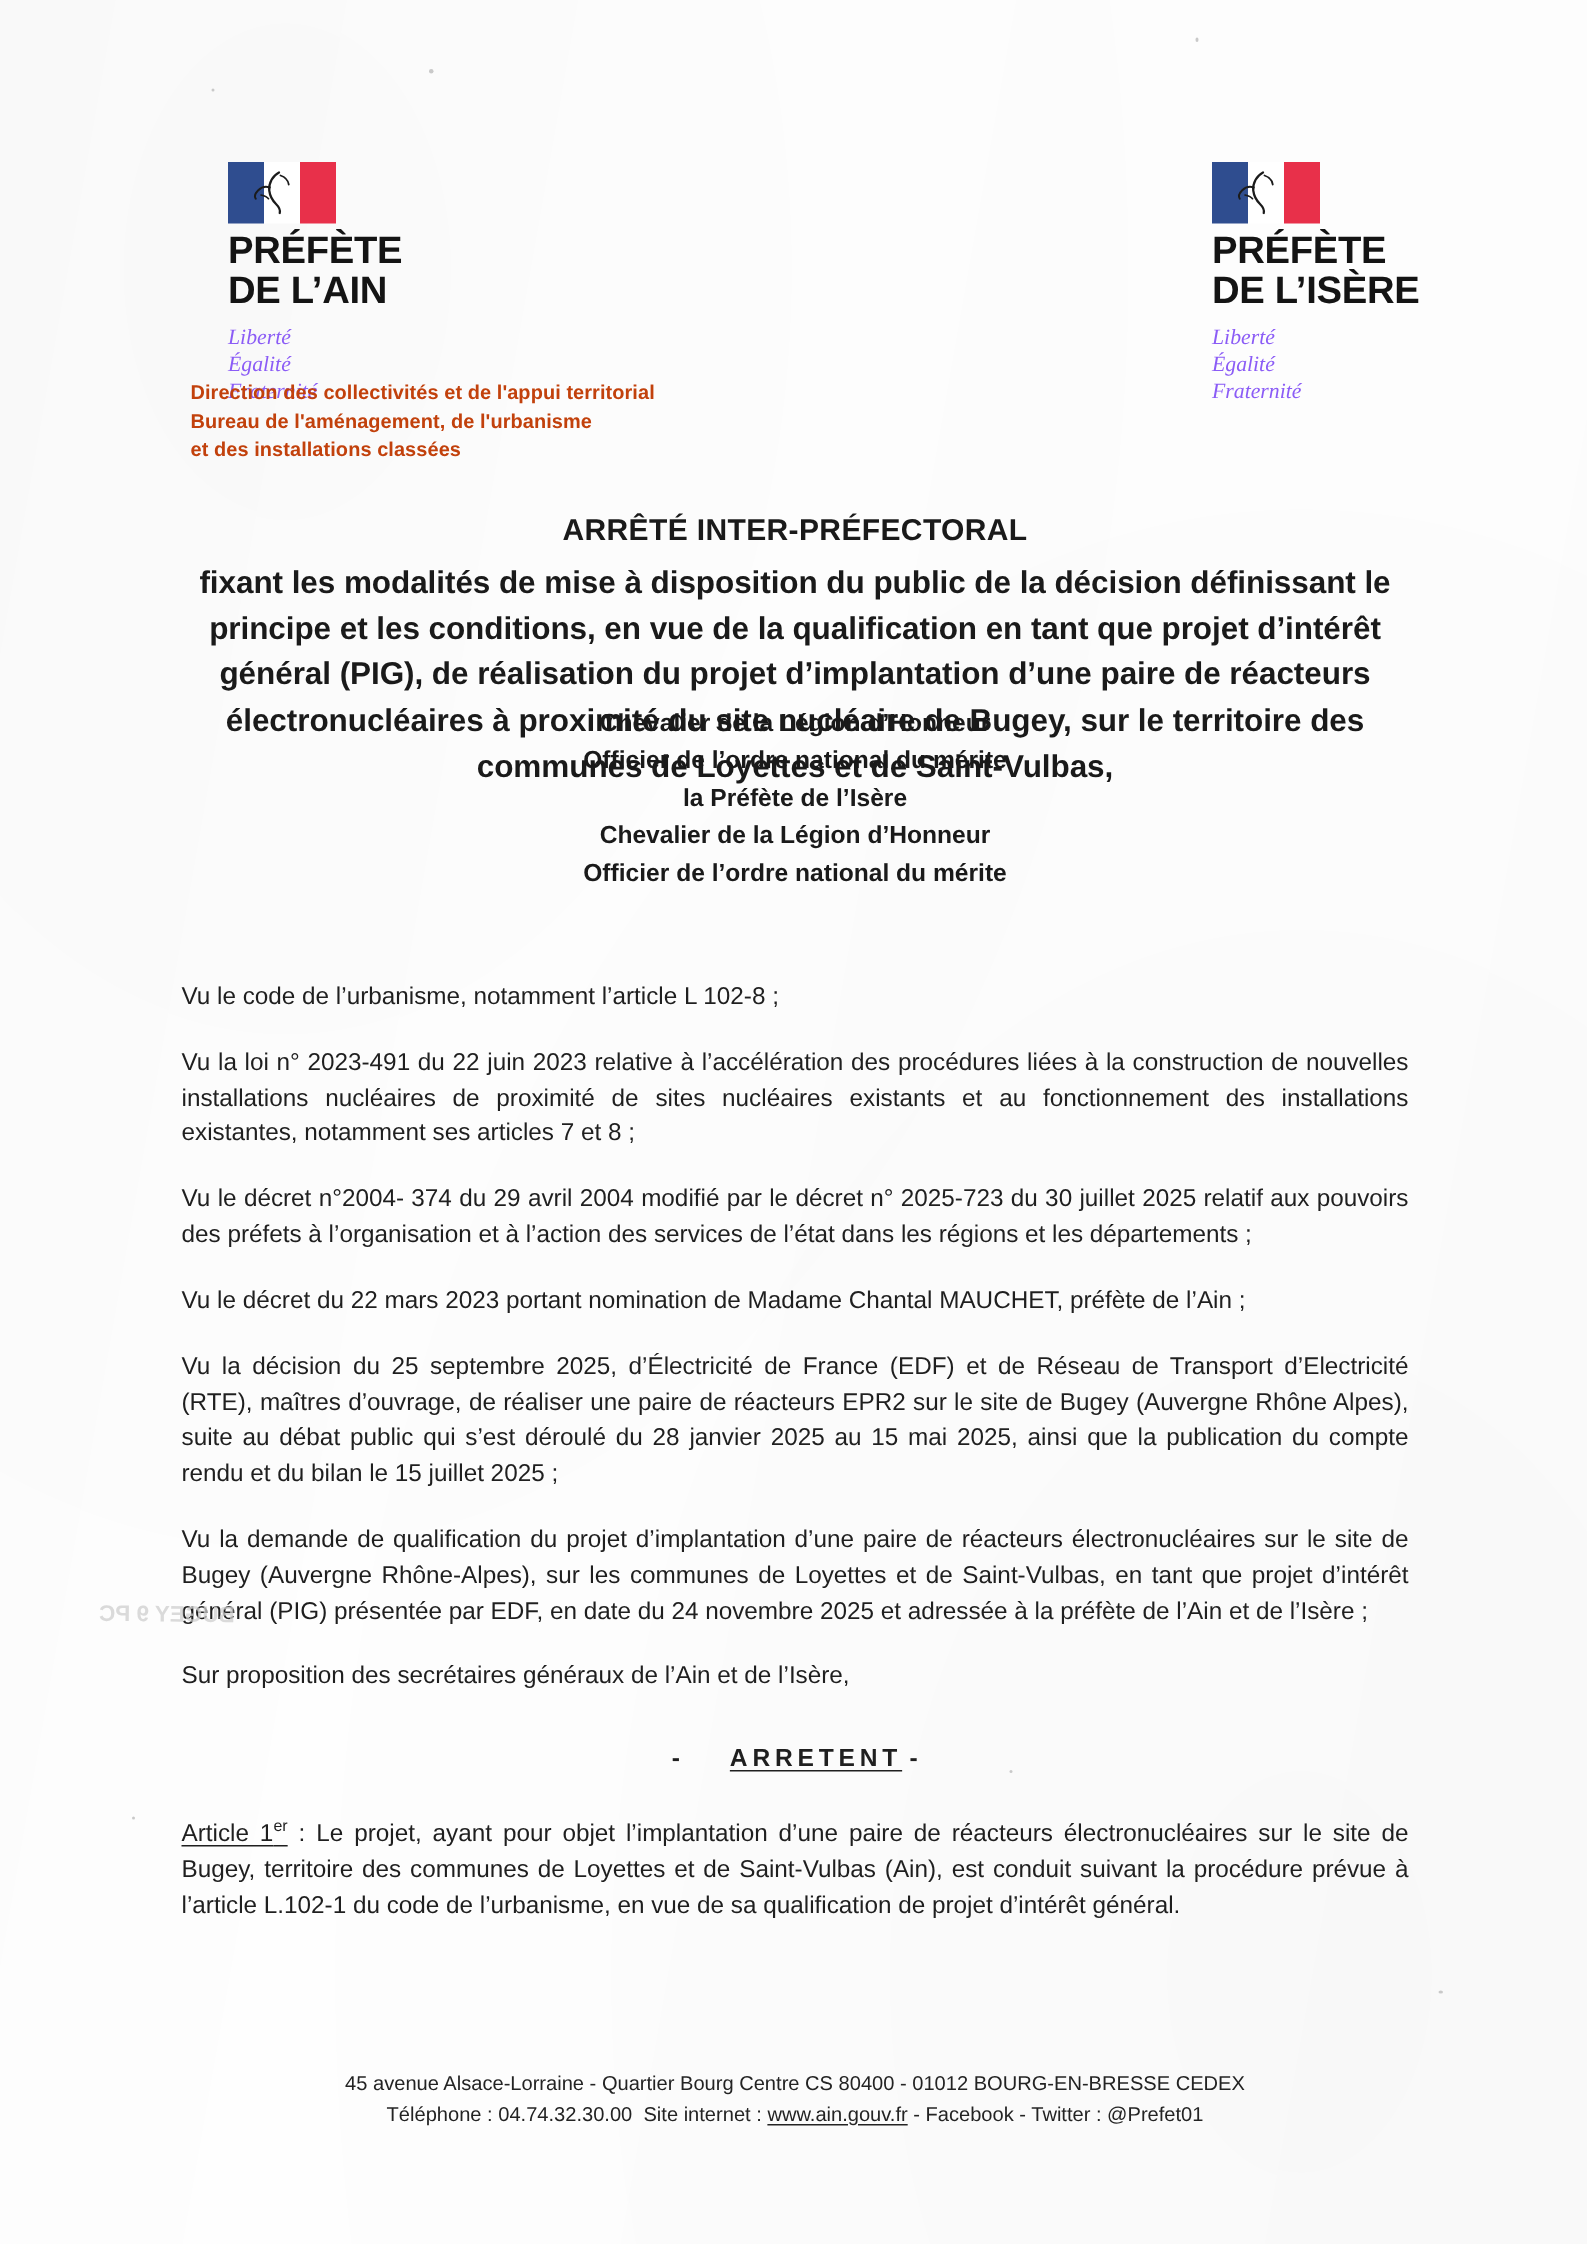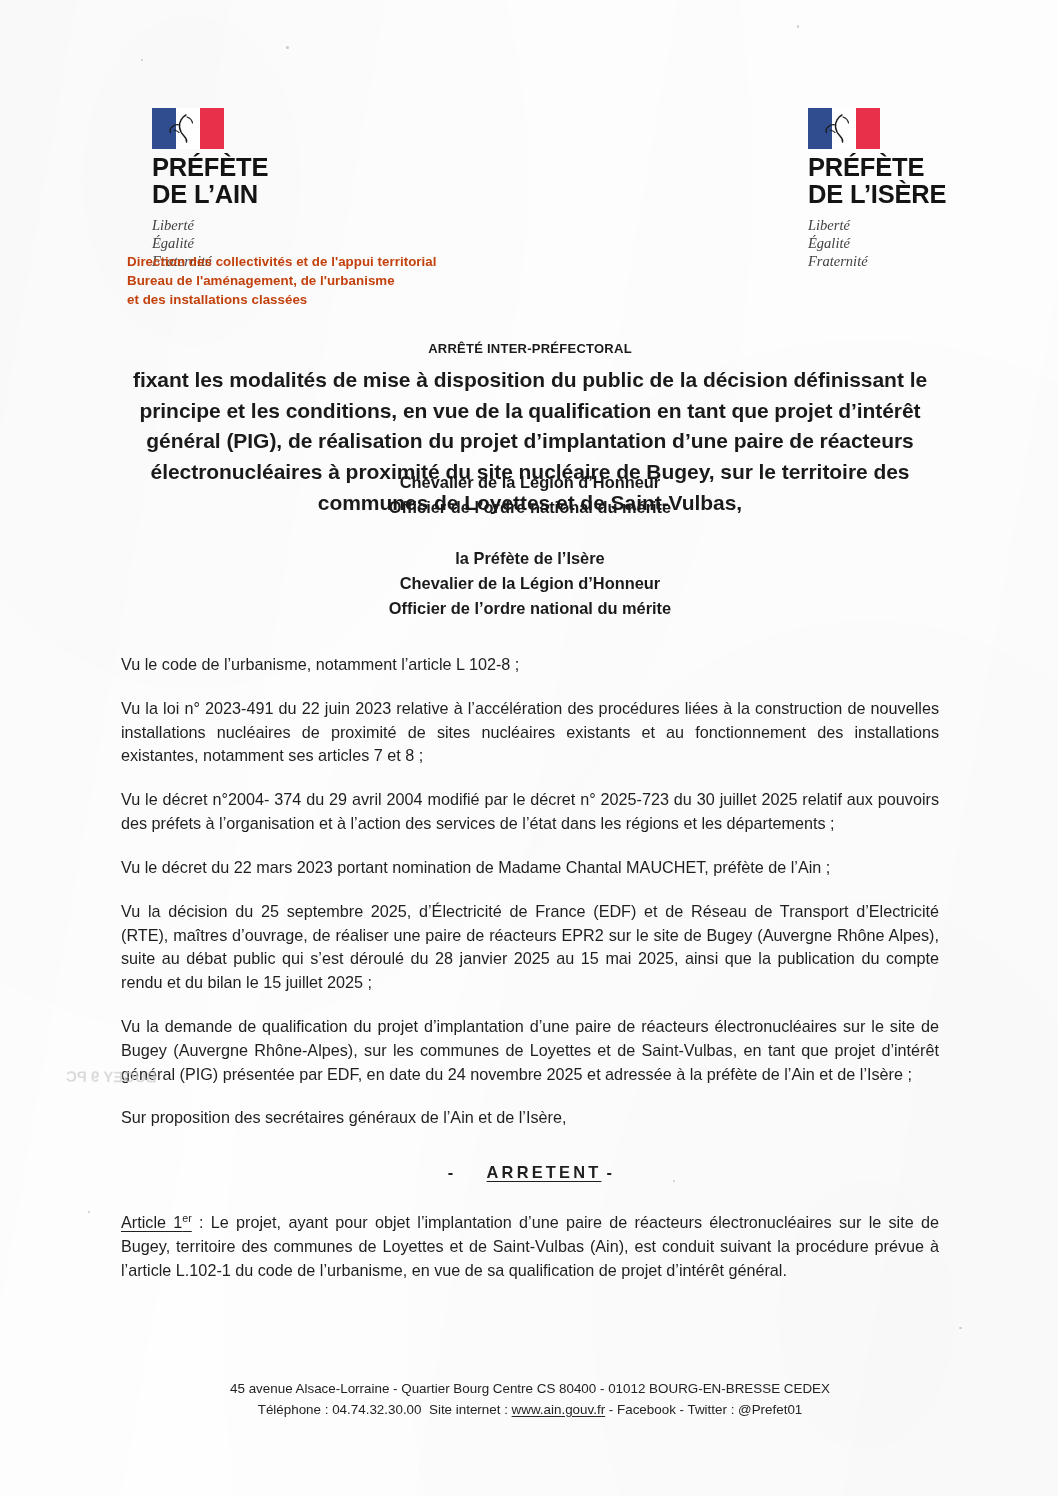--- a/index.html
+++ b/index.html
@@ -77,21 +77,21 @@
     letter-spacing: -0.2px;
     color: #141414;
     white-space: nowrap;
   }
   .motto {
     margin-top: 7px;
     font-family: "Liberation Serif", serif;
     font-style: italic;
     font-size: 14.5px;
     line-height: 1.26;
-    color: #404040;
+    color: #8b5cf6;
   }
 
   
   .service-block {
     position: absolute;
     left: 127px;
     top: 253px;
     font-family: Liberation Sans, sans-serif;
     font-weight: 700;
     font-size: 13.3px;
@@ -104,21 +104,21 @@
   .title-block {
     position: absolute;
     left: 118px;
     top: 341px;
     width: 824px;
     text-align: center;
     font-weight: 700;
     color: #1a1a1a;
   }
   .doc-title {
-    font-size: 13px;
+    font-size: 20px;
     letter-spacing: 0.25px;
     line-height: 1.3;
   }
   .doc-subtitle {
     margin-top: 7px;
     font-size: 21px;
     line-height: 1.46;
     letter-spacing: -0.05px;
   }
 
@@ -127,21 +127,21 @@
     position: absolute;
     left: 118px;
     top: 470px;
     width: 824px;
     text-align: center;
     font-weight: 700;
     font-size: 16.4px;
     line-height: 1.53;
     color: #1a1a1a;
   }
-  .signatories .group + .group { margin-top: 26px; }
+  .signatories .group + .group { }
 
   
   .body-block {
     position: absolute;
     left: 121px;
     top: 653px;
     width: 818px;
     font-size: 16.2px;
     line-height: 1.47;
     color: #1f1f1f;

